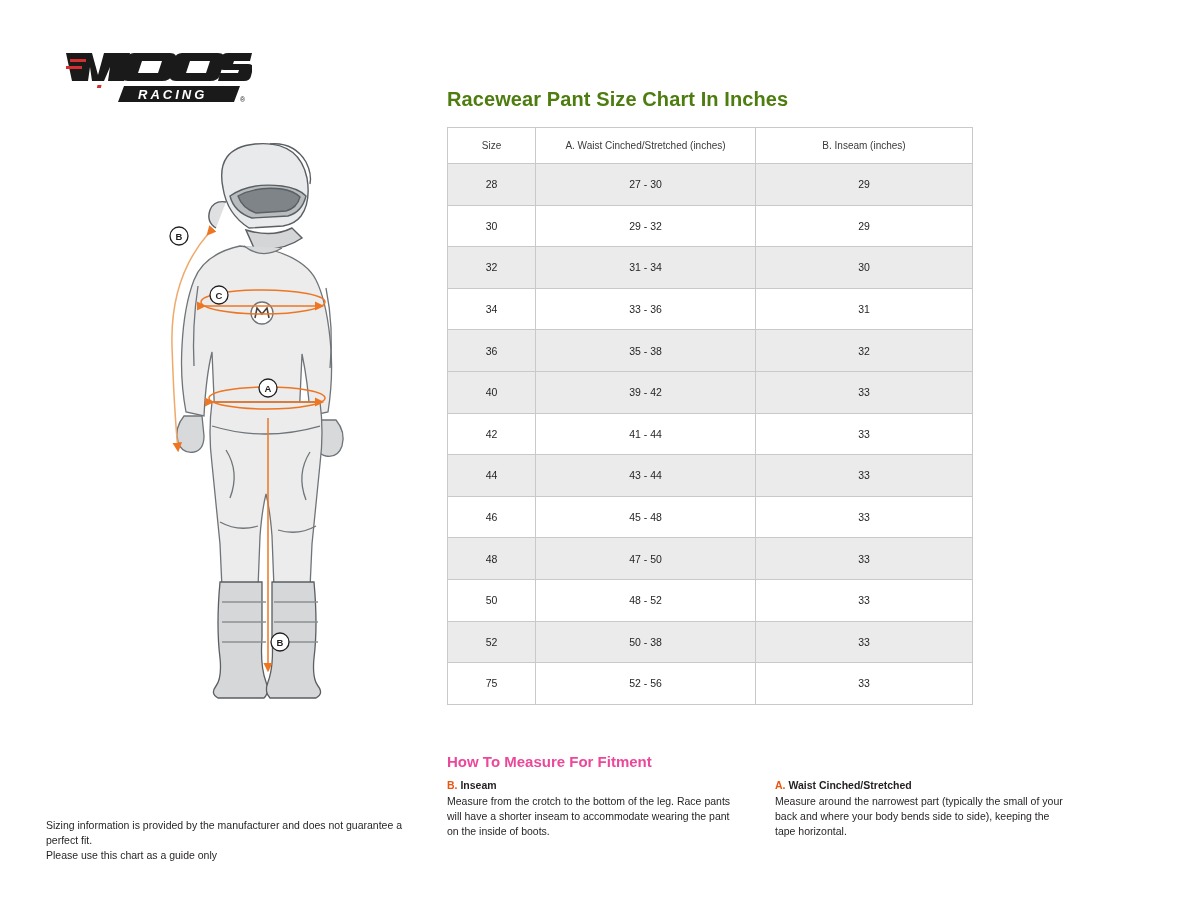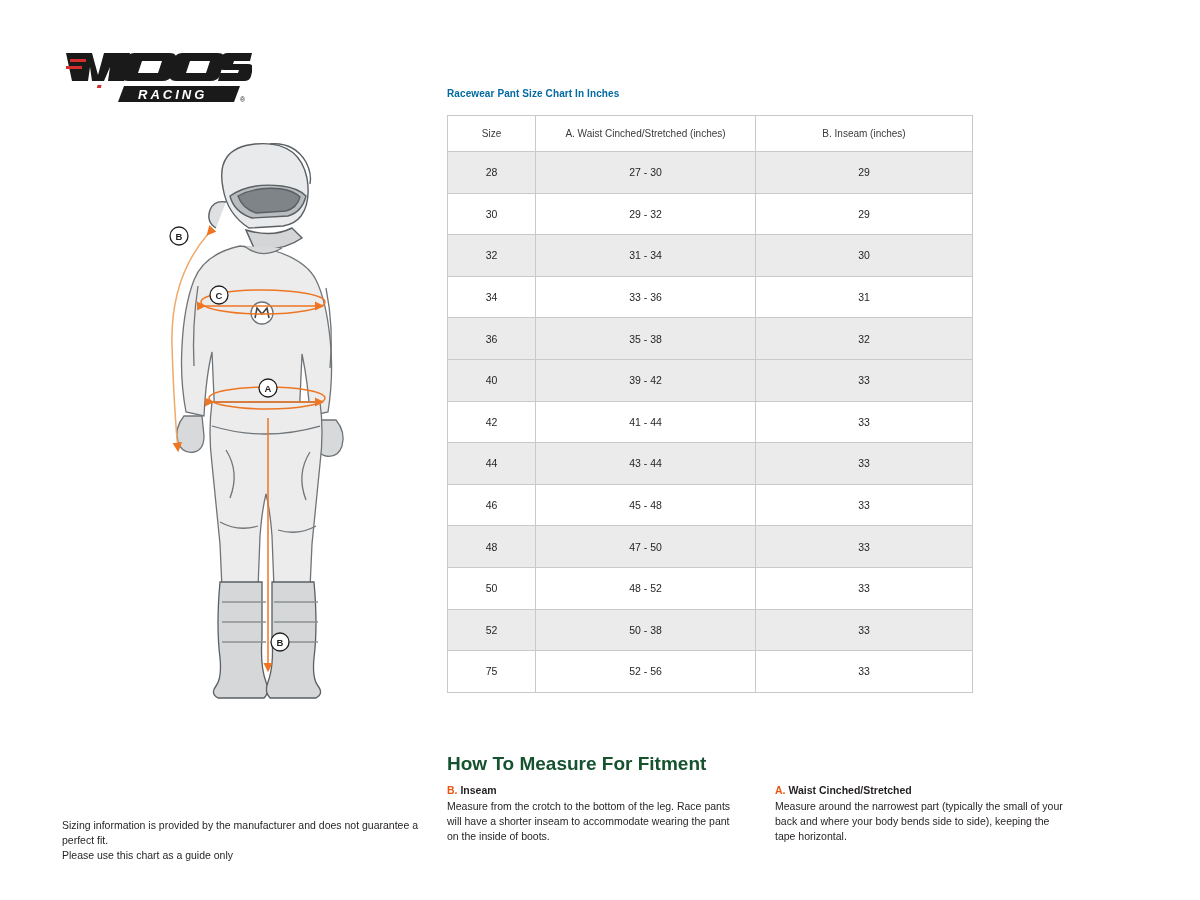--- a/index.html
+++ b/index.html
@@ -34,41 +34,41 @@
     left: 120px;
     top: 130px;
     width: 300px;
     height: 620px;
   }
   .figure-wrap svg { display: block; }
 
   
   .disclaimer {
     position: absolute;
-    left: 62px;
+    left: 46px;
     top: 818px;
     width: 370px;
     font-size: 10.5px;
     line-height: 1.45;
     color: #231f20;
   }
 
   
   .right-col {
     position: absolute;
     left: 447px;
     top: 88px;
     width: 525px;
   }
   .chart-title {
-    font-size: 10px;
+    font-size: 20px;
     font-weight: bold;
     letter-spacing: 0.1px;
     margin: 0 0 16px 0;
-    color: #0369a1;
+    color: #4d7c0f;
   }
 
   table.size-chart {
     border-collapse: collapse;
     width: 525px;
     table-layout: fixed;
   }
   table.size-chart th,
   table.size-chart td {
     border: 1px solid #c9c9c9;
@@ -93,24 +93,24 @@
   table.size-chart tbody tr td { background: #ffffff; }
 
   
   .howto {
     position: absolute;
     left: 447px;
     top: 753px;
     width: 630px;
   }
   .howto h3 {
-    font-size: 19px;
+    font-size: 15px;
     font-weight: bold;
     margin: 0 0 9px 0;
-    color: #14532d;
+    color: #ec4899;
   }
   .howto-cols {
     display: flex;
     gap: 32px;
   }
   .howto-col { width: 296px; }
   .howto-col h4 {
     font-size: 10.5px;
     font-weight: bold;
     margin: 0 0 3px 0;

